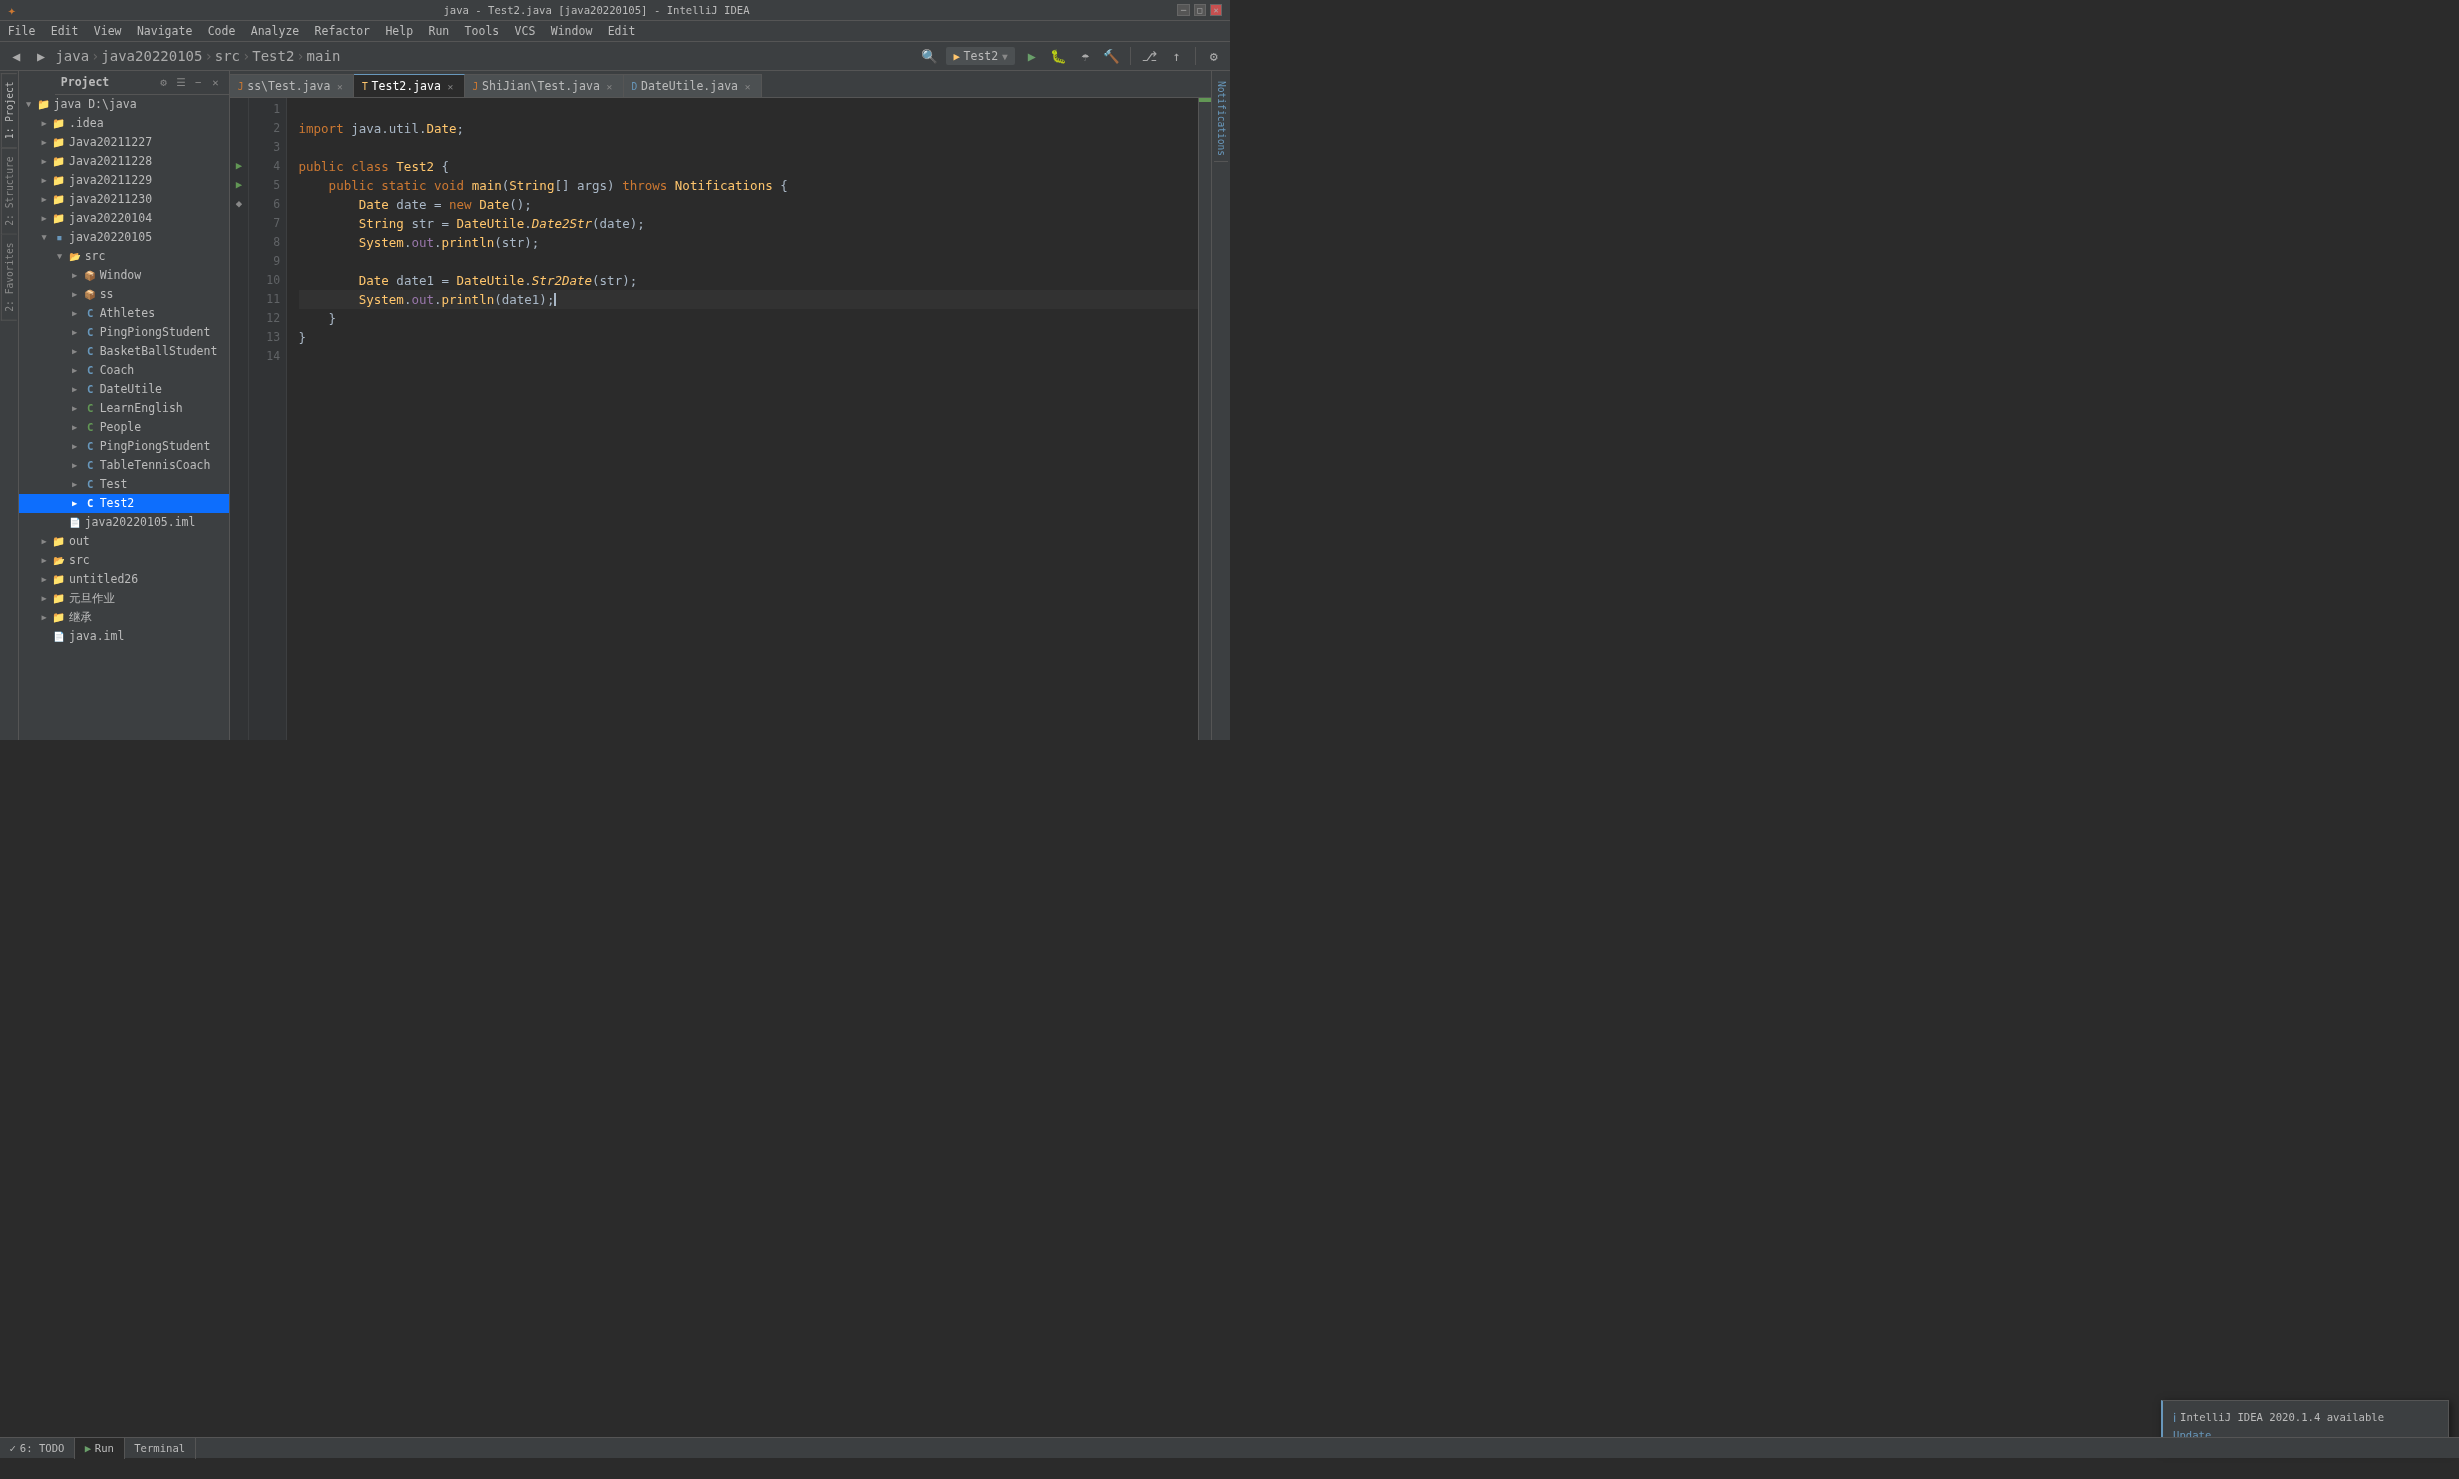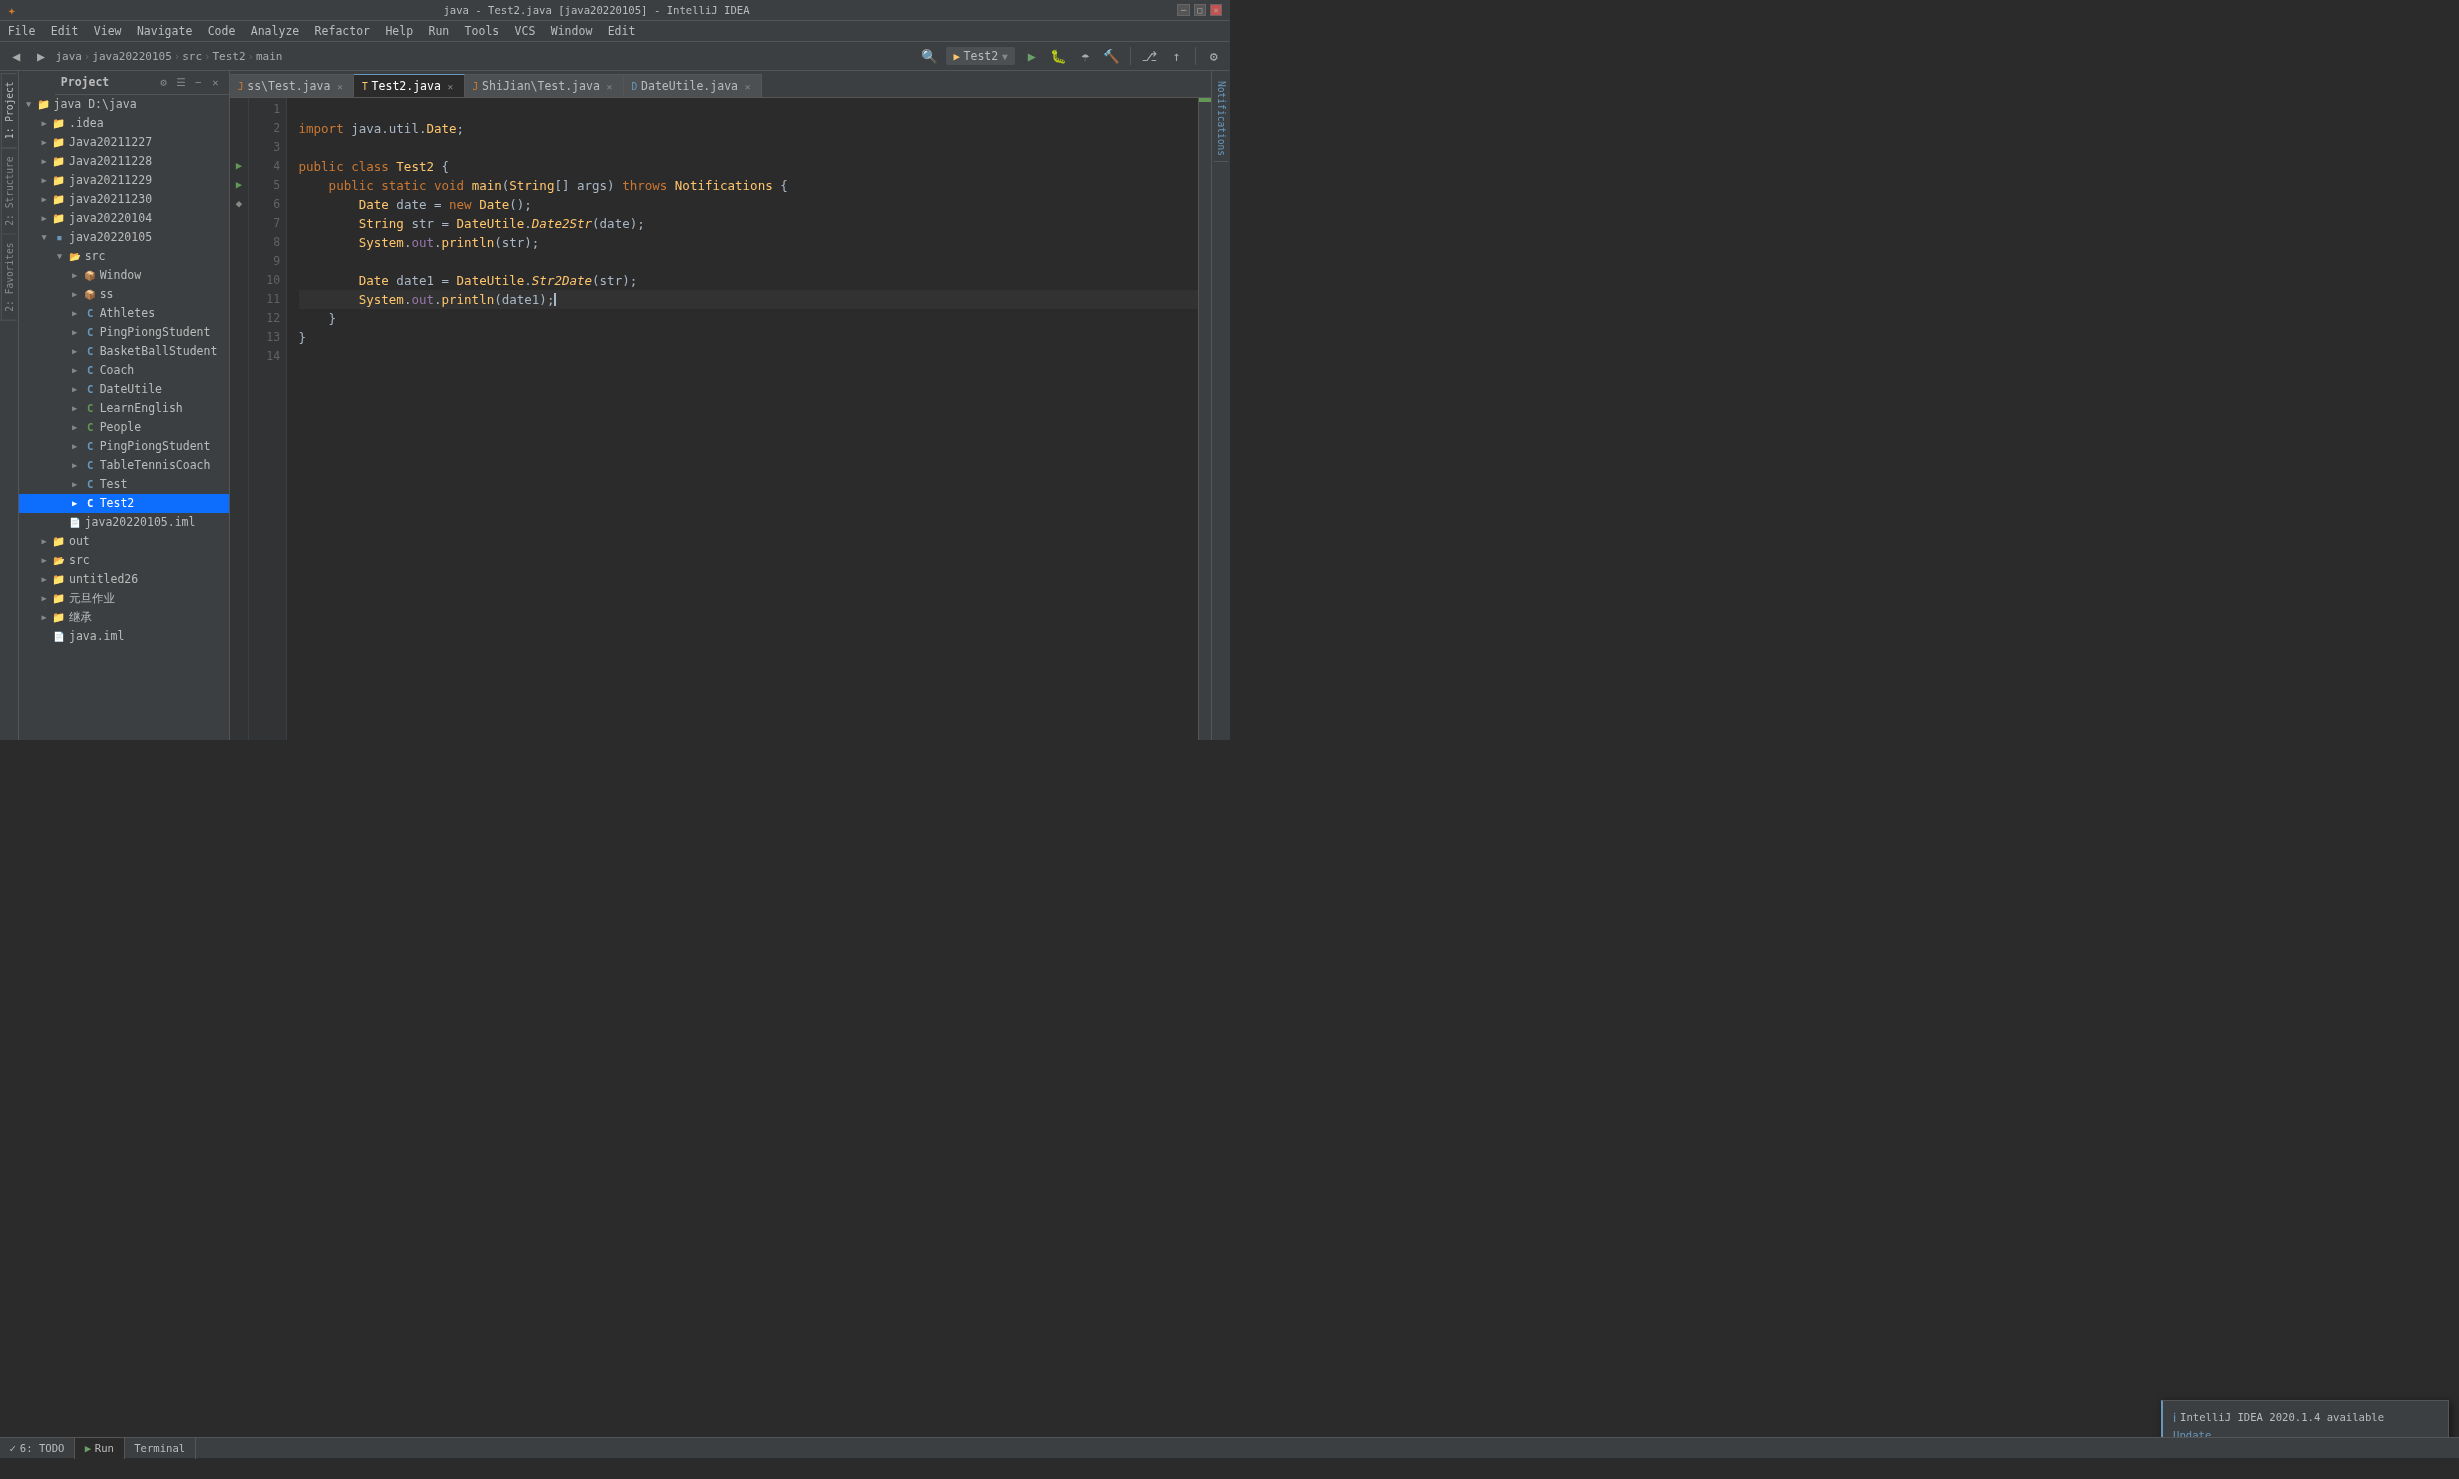--- a/index.html
+++ b/index.html
@@ -86,21 +86,21 @@
       cursor: pointer;
       border-radius: 1.9px;
       color: #aaa;
       font-size: 13.4px;
     }
     .toolbar-sep { width: 1px; height: 17.3px; background: #555; margin: 0 1.9px; }
     #breadcrumb {
       display: flex;
       align-items: center;
       color: #bbb;
-      font-size: 11px;
+      font-size: 14px;
       gap: 1.9px;
     }
     .breadcrumb-item { color: #aaa; }
     .breadcrumb-sep { color: #666; }
 
     
     #project-tree {
       width: 211px;
       background: #3c3f41;
       border-right: 1px solid #555;

